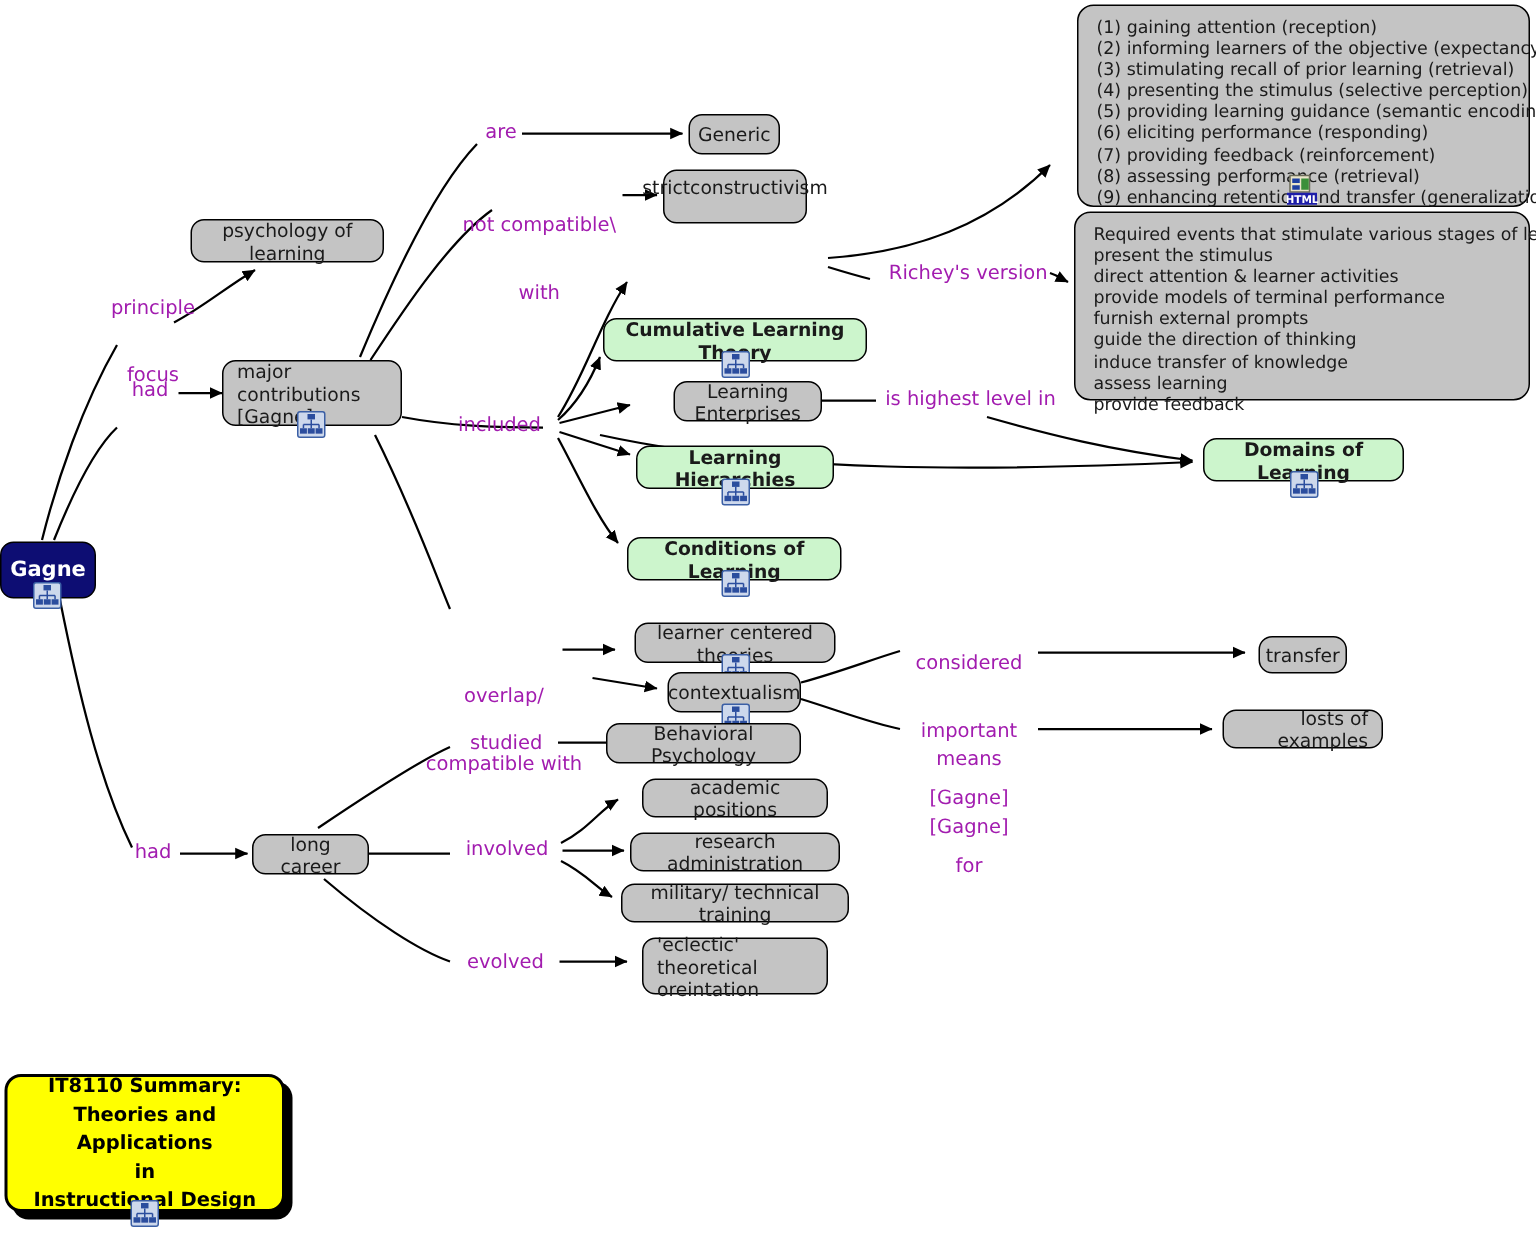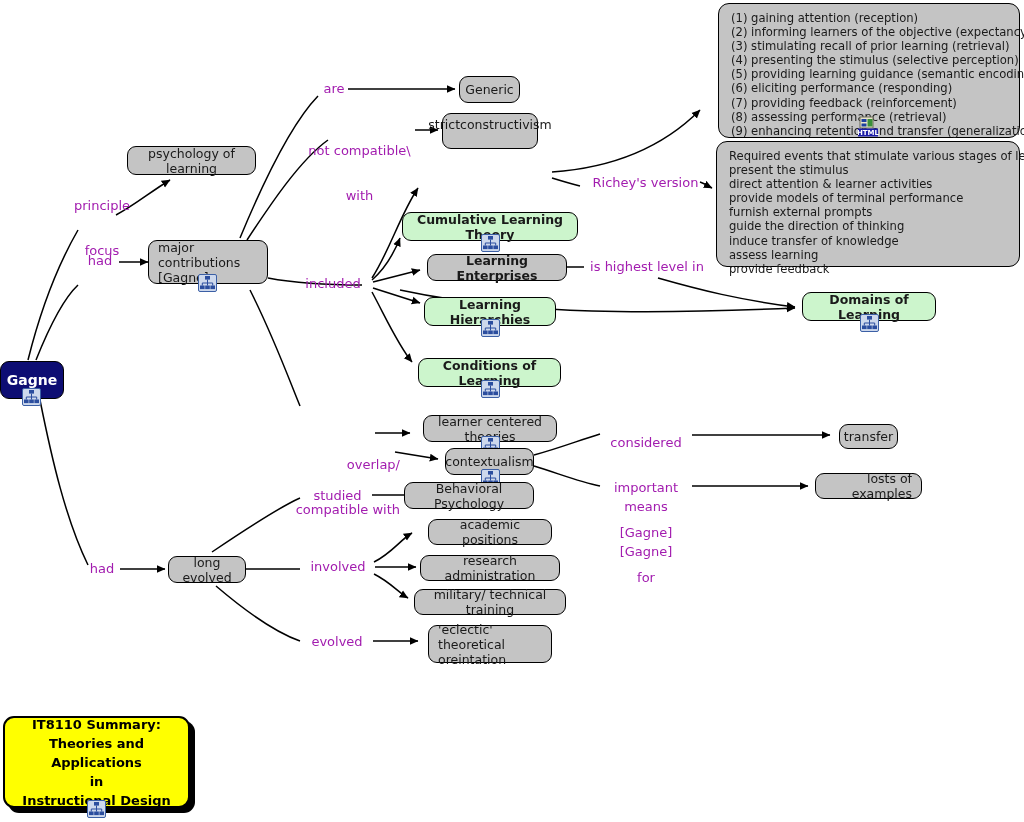--- a/index.html
+++ b/index.html
@@ -226,21 +226,21 @@
   <div class="mapicon" style="left:481px; top:234px;">
     <svg width="17" height="16" viewBox="0 0 17 16">
         <rect x="6" y="1" width="5" height="3.6" fill="#2b4d9e"></rect>
         <rect x="1" y="10.5" width="4.6" height="3.6" fill="#2b4d9e"></rect>
         <rect x="6.2" y="10.5" width="4.6" height="3.6" fill="#2b4d9e"></rect>
         <rect x="11.4" y="10.5" width="4.6" height="3.6" fill="#2b4d9e"></rect>
         <path d="M8.5,4.6 L8.5,8 M3.3,8 L13.7,8 M3.3,8 L3.3,10.5 M8.5,8 L8.5,10.5 M13.7,8 L13.7,10.5" stroke="#2b4d9e" stroke-width="1" fill="none"></path>
       </svg>
   </div>
 
-  <div class="node center" style="left:427px; top:254px; width:140px; height:27px;font-weight:bold;">
+  <div class="node center" style="left:449px; top:254px; width:99px; height:27px;">
     <span>Learning Enterprises</span>
   </div>
 
   <div class="node green" style="left:424px; top:297px; width:132px; height:29px;">
     <span>Learning Hierarchies</span>
   </div>
   <div class="mapicon" style="left:481px; top:319px;">
     <svg width="17" height="16" viewBox="0 0 17 16">
         <rect x="6" y="1" width="5" height="3.6" fill="#2b4d9e"></rect>
         <rect x="1" y="10.5" width="4.6" height="3.6" fill="#2b4d9e"></rect>
@@ -338,21 +338,21 @@
         <rect x="11.4" y="10.5" width="4.6" height="3.6" fill="#2b4d9e"></rect>
         <path d="M8.5,4.6 L8.5,8 M3.3,8 L13.7,8 M3.3,8 L3.3,10.5 M8.5,8 L8.5,10.5 M13.7,8 L13.7,10.5" stroke="#2b4d9e" stroke-width="1" fill="none"></path>
       </svg>
   </div>
 
   <div class="node center" style="left:404px; top:482px; width:130px; height:27px;">
     <span>Behavioral Psychology</span>
   </div>
 
   <div class="node center" style="left:168px; top:556px; width:78px; height:27px;">
-    <span>long evolved</span>
+    <span>long career</span>
   </div>
 
   <div class="node center" style="left:428px; top:519px; width:124px; height:26px;">
     <span>academic positions</span>
   </div>
 
   <div class="node center" style="left:420px; top:555px; width:140px; height:26px;">
     <span>research administration</span>
   </div>
 
@@ -403,21 +403,21 @@
     <div>not compatible\</div>
     <div>with</div>
   </div>
 
   <div class="label" style="left:300px; top:276px; width:66px;">included</div>
 
   <div class="label" style="left:588px; top:175px; width:115px;">Richey's version</div>
 
   <div class="label" style="left:585px; top:259px; width:124px;">is highest level in</div>
 
-  <div class="label" style="left:272px; top:427px; width:128px;text-align:right;">
+  <div class="label" style="left:272px; top:427px; width:128px;">
     <div>overlap/</div>
     <div>compatible with</div>
   </div>
 
   <div class="label" style="left:305px; top:488px; width:65px;">studied</div>
 
   <div class="label" style="left:303px; top:559px; width:70px;">involved</div>
 
   <div class="label" style="left:303px; top:634px; width:68px;">evolved</div>
 

